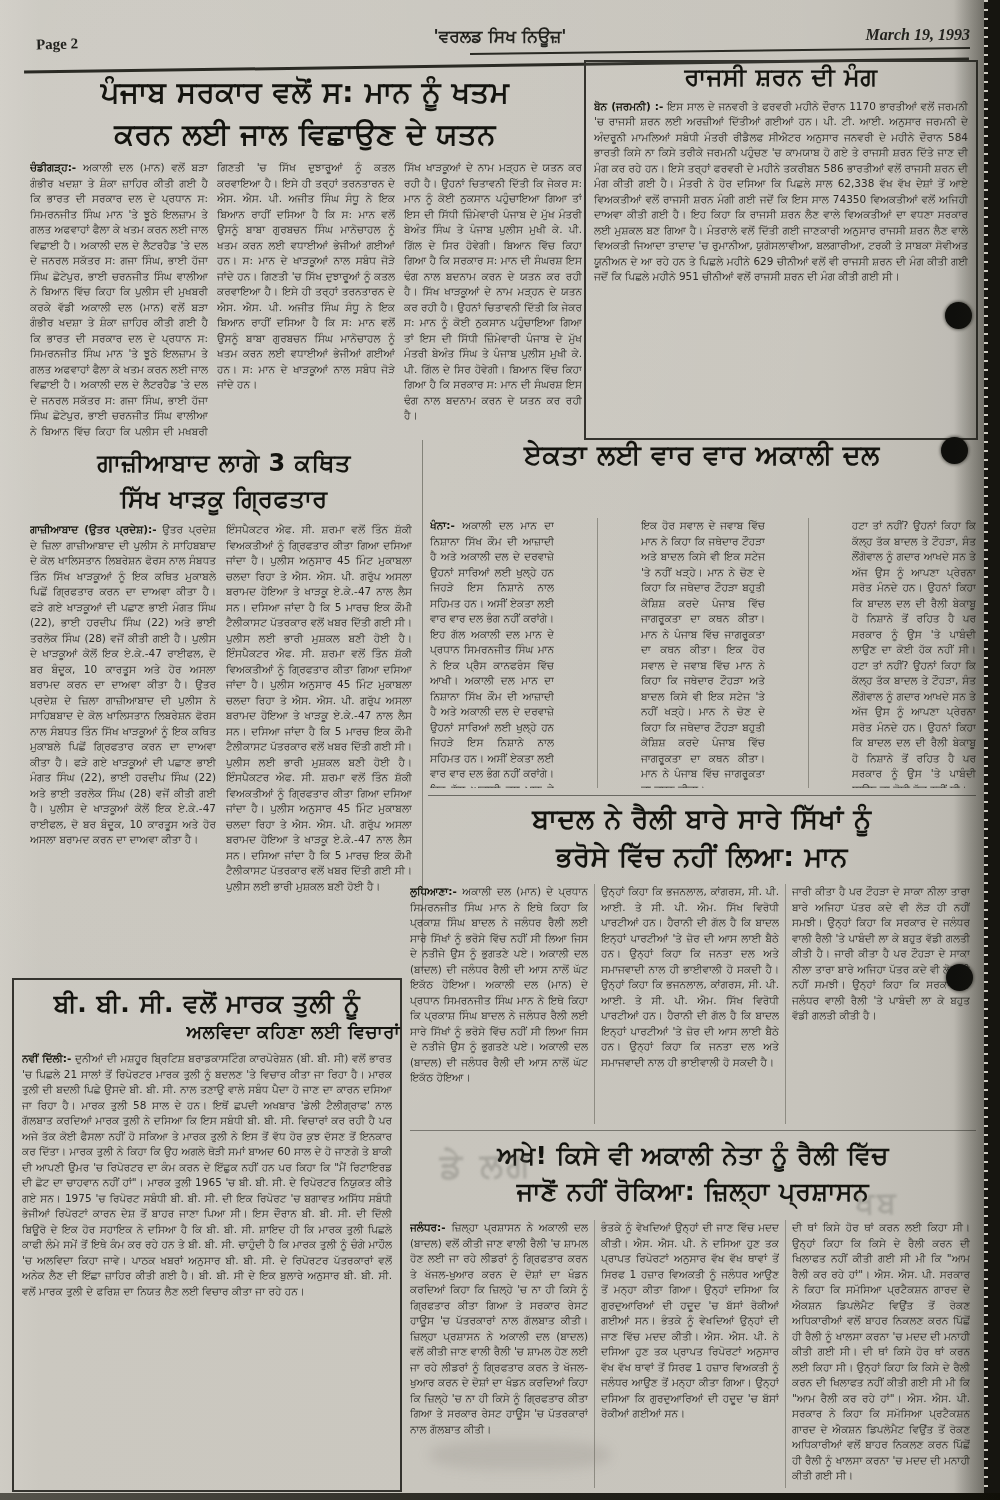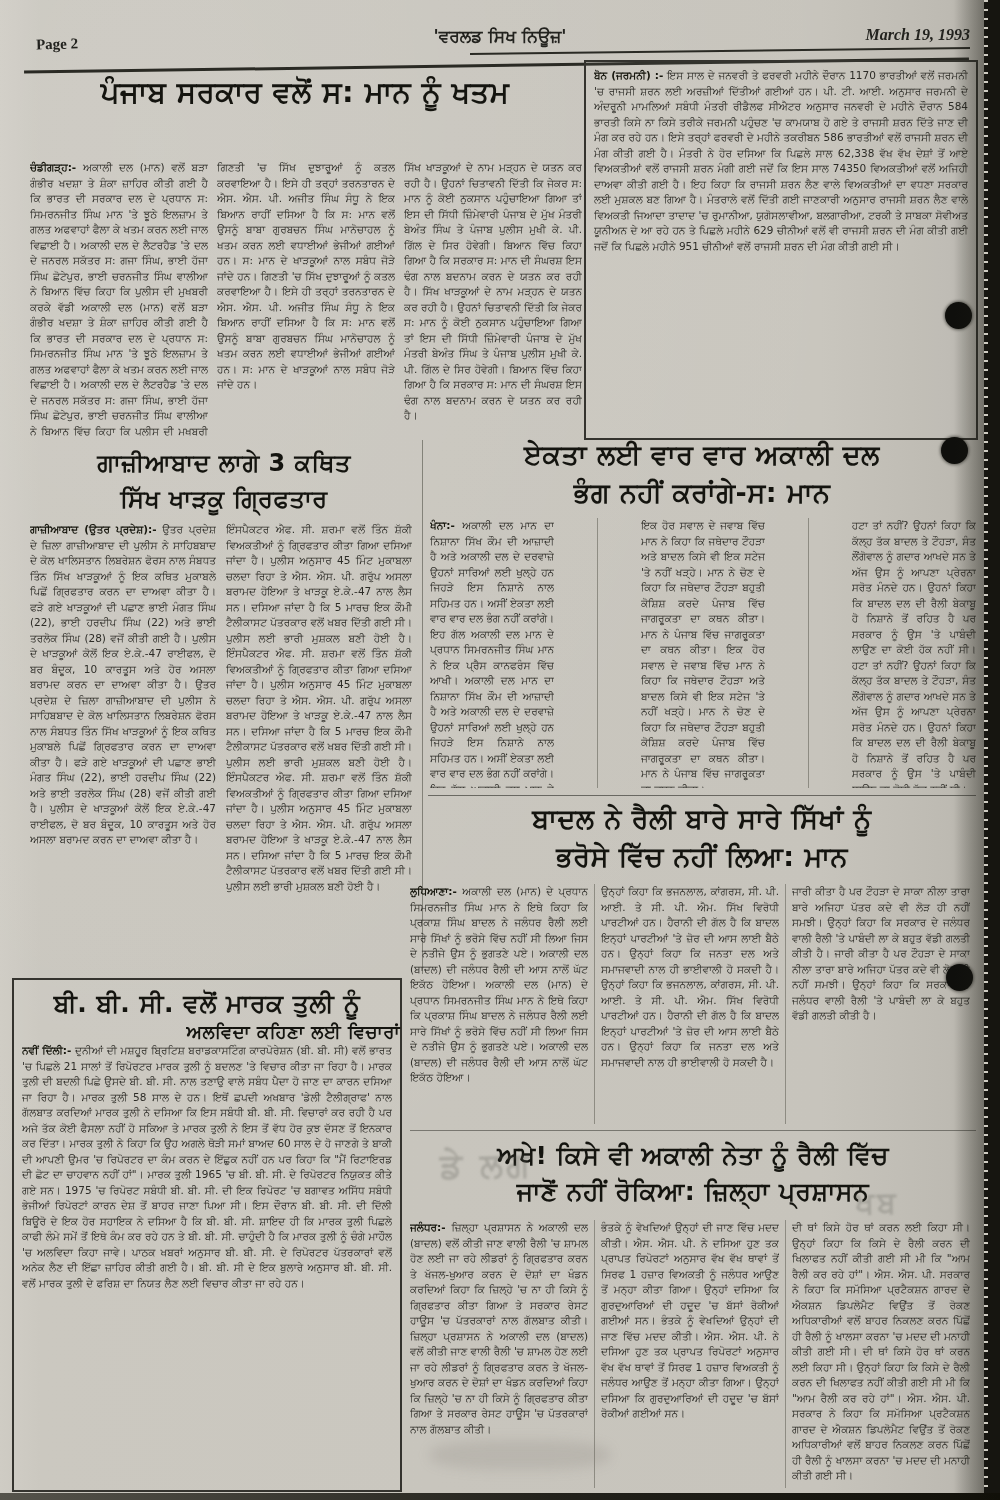--- a/index.html
+++ b/index.html
@@ -38,50 +38,51 @@
 
 <div id="page">
 
   <div class="abs serif" style="left:36px;top:36px;font-weight:bold;font-size:15px;transform:rotate(-1.6deg);">Page 2</div>
   <div class="abs gu" style="left:300px;top:26px;width:400px;text-align:center;font-weight:bold;font-size:17px;">'ਵਰਲਡ ਸਿਖ ਨਿਊਜ਼'</div>
   <div class="abs serif" style="left:750px;top:26px;width:220px;text-align:right;font-weight:bold;font-style:italic;font-size:16px;">March 19, 1993</div>
   <div class="abs rule" style="left:470px;top:50px;width:500px;height:2px;transform:rotate(-0.7deg);"></div>
   <div class="abs rule" style="left:24px;top:64px;width:945px;height:2.5px;transform:rotate(-0.8deg);"></div>
 
   <div class="abs hl gu" style="left:30px;top:74px;width:550px;font-size:29px;">ਪੰਜਾਬ ਸਰਕਾਰ ਵਲੋਂ ਸ: ਮਾਨ ਨੂੰ ਖਤਮ</div>
+  <div class="abs hl gu" style="left:30px;top:116px;width:550px;font-size:29px;">ਕਰਨ ਲਈ ਜਾਲ ਵਿਛਾਉਣ ਦੇ ਯਤਨ</div>
   <div class="abs colrow" style="left:30px;top:160px;width:552px;height:276px;">
     <div class="body-txt" style="width:178px;"><span class="dateline gu">ਚੰਡੀਗੜ੍ਹ:-</span> <span class="gu">ਅਕਾਲੀ ਦਲ (ਮਾਨ) ਵਲੋਂ ਬੜਾ ਗੰਭੀਰ ਖਦਸ਼ਾ ਤੇ ਸ਼ੰਕਾ ਜ਼ਾਹਿਰ ਕੀਤੀ ਗਈ ਹੈ ਕਿ ਭਾਰਤ ਦੀ ਸਰਕਾਰ ਦਲ ਦੇ ਪ੍ਰਧਾਨ ਸ: ਸਿਮਰਨਜੀਤ ਸਿੰਘ ਮਾਨ 'ਤੇ ਝੂਠੇ ਇਲਜ਼ਾਮ ਤੇ ਗਲਤ ਅਫਵਾਹਾਂ ਫੈਲਾ ਕੇ ਖਤਮ ਕਰਨ ਲਈ ਜਾਲ ਵਿਛਾਈ ਹੈ। ਅਕਾਲੀ ਦਲ ਦੇ ਲੈਟਰਹੈਡ 'ਤੇ ਦਲ ਦੇ ਜਨਰਲ ਸਕੱਤਰ ਸ: ਗਜਾ ਸਿੰਘ, ਭਾਈ ਹੱਜਾ ਸਿੰਘ ਛੋਟੇਪੁਰ, ਭਾਈ ਚਰਨਜੀਤ ਸਿੰਘ ਵਾਲੀਆ ਨੇ ਬਿਆਨ ਵਿੱਚ ਕਿਹਾ ਕਿ ਪੁਲੀਸ ਦੀ ਮੁਖਬਰੀ ਕਰਕੇ ਵੱਡੀ ਅਕਾਲੀ ਦਲ (ਮਾਨ) ਵਲੋਂ ਬੜਾ ਗੰਭੀਰ ਖਦਸ਼ਾ ਤੇ ਸ਼ੰਕਾ ਜ਼ਾਹਿਰ ਕੀਤੀ ਗਈ ਹੈ ਕਿ ਭਾਰਤ ਦੀ ਸਰਕਾਰ ਦਲ ਦੇ ਪ੍ਰਧਾਨ ਸ: ਸਿਮਰਨਜੀਤ ਸਿੰਘ ਮਾਨ 'ਤੇ ਝੂਠੇ ਇਲਜ਼ਾਮ ਤੇ ਗਲਤ ਅਫਵਾਹਾਂ ਫੈਲਾ ਕੇ ਖਤਮ ਕਰਨ ਲਈ ਜਾਲ ਵਿਛਾਈ ਹੈ। ਅਕਾਲੀ ਦਲ ਦੇ ਲੈਟਰਹੈਡ 'ਤੇ ਦਲ ਦੇ ਜਨਰਲ ਸਕੱਤਰ ਸ: ਗਜਾ ਸਿੰਘ, ਭਾਈ ਹੱਜਾ ਸਿੰਘ ਛੋਟੇਪੁਰ, ਭਾਈ ਚਰਨਜੀਤ ਸਿੰਘ ਵਾਲੀਆ ਨੇ ਬਿਆਨ ਵਿੱਚ ਕਿਹਾ ਕਿ ਪੁਲੀਸ ਦੀ ਮੁਖਬਰੀ ਕਰਕੇ ਵੱਡੀ</span></div>
     <div style="width:9px;"></div>
     <div class="body-txt gu" style="width:178px;">ਗਿਣਤੀ 'ਚ ਸਿੱਖ ਦੁਝਾਰੂਆਂ ਨੂੰ ਕਤਲ ਕਰਵਾਇਆ ਹੈ। ਇਸੇ ਹੀ ਤਰ੍ਹਾਂ ਤਰਨਤਾਰਨ ਦੇ ਐਸ. ਐਸ. ਪੀ. ਅਜੀਤ ਸਿੰਘ ਸੰਧੂ ਨੇ ਇਕ ਬਿਆਨ ਰਾਹੀਂ ਦਸਿਆ ਹੈ ਕਿ ਸ: ਮਾਨ ਵਲੋਂ ਉਸਨੂੰ ਬਾਬਾ ਗੁਰਬਚਨ ਸਿੰਘ ਮਾਨੋਚਾਹਲ ਨੂੰ ਖਤਮ ਕਰਨ ਲਈ ਵਧਾਈਆਂ ਭੇਜੀਆਂ ਗਈਆਂ ਹਨ। ਸ: ਮਾਨ ਦੇ ਖਾੜਕੂਆਂ ਨਾਲ ਸਬੰਧ ਜੋੜੇ ਜਾਂਦੇ ਹਨ। ਗਿਣਤੀ 'ਚ ਸਿੱਖ ਦੁਝਾਰੂਆਂ ਨੂੰ ਕਤਲ ਕਰਵਾਇਆ ਹੈ। ਇਸੇ ਹੀ ਤਰ੍ਹਾਂ ਤਰਨਤਾਰਨ ਦੇ ਐਸ. ਐਸ. ਪੀ. ਅਜੀਤ ਸਿੰਘ ਸੰਧੂ ਨੇ ਇਕ ਬਿਆਨ ਰਾਹੀਂ ਦਸਿਆ ਹੈ ਕਿ ਸ: ਮਾਨ ਵਲੋਂ ਉਸਨੂੰ ਬਾਬਾ ਗੁਰਬਚਨ ਸਿੰਘ ਮਾਨੋਚਾਹਲ ਨੂੰ ਖਤਮ ਕਰਨ ਲਈ ਵਧਾਈਆਂ ਭੇਜੀਆਂ ਗਈਆਂ ਹਨ। ਸ: ਮਾਨ ਦੇ ਖਾੜਕੂਆਂ ਨਾਲ ਸਬੰਧ ਜੋੜੇ ਜਾਂਦੇ ਹਨ।</div>
     <div style="width:9px;"></div>
     <div class="body-txt gu" style="width:178px;">ਸਿੱਖ ਖਾੜਕੂਆਂ ਦੇ ਨਾਮ ਮੜ੍ਹਨ ਦੇ ਯਤਨ ਕਰ ਰਹੀ ਹੈ। ਉਹਨਾਂ ਚਿਤਾਵਨੀ ਦਿੱਤੀ ਕਿ ਜੇਕਰ ਸ: ਮਾਨ ਨੂੰ ਕੋਈ ਨੁਕਸਾਨ ਪਹੁੰਚਾਇਆ ਗਿਆ ਤਾਂ ਇਸ ਦੀ ਸਿੱਧੀ ਜ਼ਿੰਮੇਵਾਰੀ ਪੰਜਾਬ ਦੇ ਮੁੱਖ ਮੰਤਰੀ ਬੇਅੰਤ ਸਿੰਘ ਤੇ ਪੰਜਾਬ ਪੁਲੀਸ ਮੁਖੀ ਕੇ. ਪੀ. ਗਿੱਲ ਦੇ ਸਿਰ ਹੋਵੇਗੀ। ਬਿਆਨ ਵਿੱਚ ਕਿਹਾ ਗਿਆ ਹੈ ਕਿ ਸਰਕਾਰ ਸ: ਮਾਨ ਦੀ ਸੰਘਰਸ਼ ਇਸ ਢੰਗ ਨਾਲ ਬਦਨਾਮ ਕਰਨ ਦੇ ਯਤਨ ਕਰ ਰਹੀ ਹੈ। ਸਿੱਖ ਖਾੜਕੂਆਂ ਦੇ ਨਾਮ ਮੜ੍ਹਨ ਦੇ ਯਤਨ ਕਰ ਰਹੀ ਹੈ। ਉਹਨਾਂ ਚਿਤਾਵਨੀ ਦਿੱਤੀ ਕਿ ਜੇਕਰ ਸ: ਮਾਨ ਨੂੰ ਕੋਈ ਨੁਕਸਾਨ ਪਹੁੰਚਾਇਆ ਗਿਆ ਤਾਂ ਇਸ ਦੀ ਸਿੱਧੀ ਜ਼ਿੰਮੇਵਾਰੀ ਪੰਜਾਬ ਦੇ ਮੁੱਖ ਮੰਤਰੀ ਬੇਅੰਤ ਸਿੰਘ ਤੇ ਪੰਜਾਬ ਪੁਲੀਸ ਮੁਖੀ ਕੇ. ਪੀ. ਗਿੱਲ ਦੇ ਸਿਰ ਹੋਵੇਗੀ। ਬਿਆਨ ਵਿੱਚ ਕਿਹਾ ਗਿਆ ਹੈ ਕਿ ਸਰਕਾਰ ਸ: ਮਾਨ ਦੀ ਸੰਘਰਸ਼ ਇਸ ਢੰਗ ਨਾਲ ਬਦਨਾਮ ਕਰਨ ਦੇ ਯਤਨ ਕਰ ਰਹੀ ਹੈ।</div>
   </div>
 
   <div class="abs box" style="left:584px;top:60px;width:390px;height:376px;">
+    <div class="hl gu" style="font-size:24px;">ਰਾਜਸੀ ਸ਼ਰਨ ਦੀ ਮੰਗ</div>
     <div class="body-txt" style="margin:6px 8px 0 8px;height:292px;">
       <span class="dateline gu">ਬੋਨ (ਜਰਮਨੀ) :-</span>
       <span class="gu">ਇਸ ਸਾਲ ਦੇ ਜਨਵਰੀ ਤੇ ਫਰਵਰੀ ਮਹੀਨੇ ਦੌਰਾਨ 1170 ਭਾਰਤੀਆਂ ਵਲੋਂ ਜਰਮਨੀ 'ਚ ਰਾਜਸੀ ਸ਼ਰਨ ਲਈ ਅਰਜ਼ੀਆਂ ਦਿੱਤੀਆਂ ਗਈਆਂ ਹਨ।</span>
       <span class="gu">ਪੀ. ਟੀ. ਆਈ. ਅਨੁਸਾਰ ਜਰਮਨੀ ਦੇ ਅੰਦਰੂਨੀ ਮਾਮਲਿਆਂ ਸਬੰਧੀ ਮੰਤਰੀ ਰੀਡੈਲਫ ਸੀਐਟਰ ਅਨੁਸਾਰ ਜਨਵਰੀ ਦੇ ਮਹੀਨੇ ਦੌਰਾਨ 584 ਭਾਰਤੀ ਕਿਸੇ ਨਾ ਕਿਸੇ ਤਰੀਕੇ ਜਰਮਨੀ ਪਹੁੰਚਣ 'ਚ ਕਾਮਯਾਬ ਹੋ ਗਏ ਤੇ ਰਾਜਸੀ ਸ਼ਰਨ ਦਿੱਤੇ ਜਾਣ ਦੀ ਮੰਗ ਕਰ ਰਹੇ ਹਨ। ਇਸੇ ਤਰ੍ਹਾਂ ਫਰਵਰੀ ਦੇ ਮਹੀਨੇ ਤਕਰੀਬਨ 586 ਭਾਰਤੀਆਂ ਵਲੋਂ ਰਾਜਸੀ ਸ਼ਰਨ ਦੀ ਮੰਗ ਕੀਤੀ ਗਈ ਹੈ।</span>
       <span class="gu">ਮੰਤਰੀ ਨੇ ਹੋਰ ਦਸਿਆ ਕਿ ਪਿਛਲੇ ਸਾਲ 62,338 ਵੱਖ ਵੱਖ ਦੇਸ਼ਾਂ ਤੋਂ ਆਏ ਵਿਅਕਤੀਆਂ ਵਲੋਂ ਰਾਜਸੀ ਸ਼ਰਨ ਮੰਗੀ ਗਈ ਜਦੋਂ ਕਿ ਇਸ ਸਾਲ 74350 ਵਿਅਕਤੀਆਂ ਵਲੋਂ ਅਜਿਹੀ ਦਾਅਵਾ ਕੀਤੀ ਗਈ ਹੈ। ਇਹ ਕਿਹਾ ਕਿ ਰਾਜਸੀ ਸ਼ਰਨ ਲੈਣ ਵਾਲੇ ਵਿਅਕਤੀਆਂ ਦਾ ਵਧਣਾ ਸਰਕਾਰ ਲਈ ਮੁਸ਼ਕਲ ਬਣ ਗਿਆ ਹੈ।</span>
       <span class="gu">ਮੰਤਰਾਲੇ ਵਲੋਂ ਦਿੱਤੀ ਗਈ ਜਾਣਕਾਰੀ ਅਨੁਸਾਰ ਰਾਜਸੀ ਸ਼ਰਨ ਲੈਣ ਵਾਲੇ ਵਿਅਕਤੀ ਜਿਆਦਾ ਤਾਦਾਦ 'ਚ ਰੁਮਾਨੀਆ, ਯੁਗੋਸਲਾਵੀਆ, ਬਲਗਾਰੀਆ, ਟਰਕੀ ਤੇ ਸਾਬਕਾ ਸੋਵੀਅਤ ਯੂਨੀਅਨ ਦੇ ਆ ਰਹੇ ਹਨ ਤੇ ਪਿਛਲੇ ਮਹੀਨੇ 629 ਚੀਨੀਆਂ ਵਲੋਂ ਵੀ ਰਾਜਸੀ ਸ਼ਰਨ ਦੀ ਮੰਗ ਕੀਤੀ ਗਈ ਜਦੋਂ ਕਿ ਪਿਛਲੇ ਮਹੀਨੇ 951 ਚੀਨੀਆਂ ਵਲੋਂ ਰਾਜਸੀ ਸ਼ਰਨ ਦੀ ਮੰਗ ਕੀਤੀ ਗਈ ਸੀ।</span>
     </div>
   </div>
 
   <div class="abs hl gu" style="left:30px;top:448px;width:388px;font-size:24px;">ਗਾਜ਼ੀਆਬਾਦ ਲਾਗੇ 3 ਕਥਿਤ</div>
   <div class="abs hl gu" style="left:30px;top:484px;width:388px;font-size:24px;">ਸਿੱਖ ਖਾੜਕੂ ਗ੍ਰਿਫਤਾਰ</div>
   <div class="abs colrow" style="left:30px;top:522px;width:388px;height:450px;">
     <div class="body-txt" style="width:186px;"><span class="dateline gu">ਗਾਜ਼ੀਆਬਾਦ (ਉਤਰ ਪ੍ਰਦੇਸ਼):-</span> <span class="gu">ਉਤਰ ਪ੍ਰਦੇਸ਼ ਦੇ ਜ਼ਿਲਾ ਗਾਜ਼ੀਆਬਾਦ ਦੀ ਪੁਲੀਸ ਨੇ ਸਾਹਿਬਬਾਦ ਦੇ ਕੋਲ ਖਾਲਿਸਤਾਨ ਲਿਬਰੇਸ਼ਨ ਫੋਰਸ ਨਾਲ ਸੰਬਧਤ ਤਿੰਨ ਸਿੱਖ ਖਾੜਕੂਆਂ ਨੂੰ ਇਕ ਕਥਿਤ ਮੁਕਾਬਲੇ ਪਿਛੋਂ ਗ੍ਰਿਫਤਾਰ ਕਰਨ ਦਾ ਦਾਅਵਾ ਕੀਤਾ ਹੈ। ਫੜੇ ਗਏ ਖਾੜਕੂਆਂ ਦੀ ਪਛਾਣ ਭਾਈ ਮੰਗਤ ਸਿੰਘ (22), ਭਾਈ ਹਰਦੀਪ ਸਿੰਘ (22) ਅਤੇ ਭਾਈ ਤਰਲੋਕ ਸਿੰਘ (28) ਵਜੋਂ ਕੀਤੀ ਗਈ ਹੈ। ਪੁਲੀਸ ਦੇ ਖਾੜਕੂਆਂ ਕੋਲੋਂ ਇਕ ਏ.ਕੇ.-47 ਰਾਈਫਲ, ਦੋ ਬਰ ਬੰਦੂਕ, 10 ਕਾਰਤੂਸ ਅਤੇ ਹੋਰ ਅਸਲਾ ਬਰਾਮਦ ਕਰਨ ਦਾ ਦਾਅਵਾ ਕੀਤਾ ਹੈ। ਉਤਰ ਪ੍ਰਦੇਸ਼ ਦੇ ਜ਼ਿਲਾ ਗਾਜ਼ੀਆਬਾਦ ਦੀ ਪੁਲੀਸ ਨੇ ਸਾਹਿਬਬਾਦ ਦੇ ਕੋਲ ਖਾਲਿਸਤਾਨ ਲਿਬਰੇਸ਼ਨ ਫੋਰਸ ਨਾਲ ਸੰਬਧਤ ਤਿੰਨ ਸਿੱਖ ਖਾੜਕੂਆਂ ਨੂੰ ਇਕ ਕਥਿਤ ਮੁਕਾਬਲੇ ਪਿਛੋਂ ਗ੍ਰਿਫਤਾਰ ਕਰਨ ਦਾ ਦਾਅਵਾ ਕੀਤਾ ਹੈ। ਫੜੇ ਗਏ ਖਾੜਕੂਆਂ ਦੀ ਪਛਾਣ ਭਾਈ ਮੰਗਤ ਸਿੰਘ (22), ਭਾਈ ਹਰਦੀਪ ਸਿੰਘ (22) ਅਤੇ ਭਾਈ ਤਰਲੋਕ ਸਿੰਘ (28) ਵਜੋਂ ਕੀਤੀ ਗਈ ਹੈ। ਪੁਲੀਸ ਦੇ ਖਾੜਕੂਆਂ ਕੋਲੋਂ ਇਕ ਏ.ਕੇ.-47 ਰਾਈਫਲ, ਦੋ ਬਰ ਬੰਦੂਕ, 10 ਕਾਰਤੂਸ ਅਤੇ ਹੋਰ ਅਸਲਾ ਬਰਾਮਦ ਕਰਨ ਦਾ ਦਾਅਵਾ ਕੀਤਾ ਹੈ।</span></div>
     <div style="width:10px;"></div>
     <div class="body-txt gu" style="width:186px;">ਇੰਸਪੈਕਟਰ ਐਫ. ਸੀ. ਸ਼ਰਮਾ ਵਲੋਂ ਤਿੰਨ ਸ਼ੱਕੀ ਵਿਅਕਤੀਆਂ ਨੂੰ ਗ੍ਰਿਫਤਾਰ ਕੀਤਾ ਗਿਆ ਦਸਿਆ ਜਾਂਦਾ ਹੈ। ਪੁਲੀਸ ਅਨੁਸਾਰ 45 ਮਿੰਟ ਮੁਕਾਬਲਾ ਚਲਦਾ ਰਿਹਾ ਤੇ ਐਸ. ਐਸ. ਪੀ. ਗਰੁੱਪ ਅਸਲਾ ਬਰਾਮਦ ਹੋਇਆ ਤੇ ਖਾੜਕੂ ਏ.ਕੇ.-47 ਨਾਲ ਲੈਸ ਸਨ। ਦਸਿਆ ਜਾਂਦਾ ਹੈ ਕਿ 5 ਮਾਰਚ ਇਕ ਕੌਮੀ ਟੈਲੀਕਾਸਟ ਪੱਤਰਕਾਰ ਵਲੋਂ ਖਬਰ ਦਿੱਤੀ ਗਈ ਸੀ। ਪੁਲੀਸ ਲਈ ਭਾਰੀ ਮੁਸ਼ਕਲ ਬਣੀ ਹੋਈ ਹੈ। ਇੰਸਪੈਕਟਰ ਐਫ. ਸੀ. ਸ਼ਰਮਾ ਵਲੋਂ ਤਿੰਨ ਸ਼ੱਕੀ ਵਿਅਕਤੀਆਂ ਨੂੰ ਗ੍ਰਿਫਤਾਰ ਕੀਤਾ ਗਿਆ ਦਸਿਆ ਜਾਂਦਾ ਹੈ। ਪੁਲੀਸ ਅਨੁਸਾਰ 45 ਮਿੰਟ ਮੁਕਾਬਲਾ ਚਲਦਾ ਰਿਹਾ ਤੇ ਐਸ. ਐਸ. ਪੀ. ਗਰੁੱਪ ਅਸਲਾ ਬਰਾਮਦ ਹੋਇਆ ਤੇ ਖਾੜਕੂ ਏ.ਕੇ.-47 ਨਾਲ ਲੈਸ ਸਨ। ਦਸਿਆ ਜਾਂਦਾ ਹੈ ਕਿ 5 ਮਾਰਚ ਇਕ ਕੌਮੀ ਟੈਲੀਕਾਸਟ ਪੱਤਰਕਾਰ ਵਲੋਂ ਖਬਰ ਦਿੱਤੀ ਗਈ ਸੀ। ਪੁਲੀਸ ਲਈ ਭਾਰੀ ਮੁਸ਼ਕਲ ਬਣੀ ਹੋਈ ਹੈ। ਇੰਸਪੈਕਟਰ ਐਫ. ਸੀ. ਸ਼ਰਮਾ ਵਲੋਂ ਤਿੰਨ ਸ਼ੱਕੀ ਵਿਅਕਤੀਆਂ ਨੂੰ ਗ੍ਰਿਫਤਾਰ ਕੀਤਾ ਗਿਆ ਦਸਿਆ ਜਾਂਦਾ ਹੈ। ਪੁਲੀਸ ਅਨੁਸਾਰ 45 ਮਿੰਟ ਮੁਕਾਬਲਾ ਚਲਦਾ ਰਿਹਾ ਤੇ ਐਸ. ਐਸ. ਪੀ. ਗਰੁੱਪ ਅਸਲਾ ਬਰਾਮਦ ਹੋਇਆ ਤੇ ਖਾੜਕੂ ਏ.ਕੇ.-47 ਨਾਲ ਲੈਸ ਸਨ। ਦਸਿਆ ਜਾਂਦਾ ਹੈ ਕਿ 5 ਮਾਰਚ ਇਕ ਕੌਮੀ ਟੈਲੀਕਾਸਟ ਪੱਤਰਕਾਰ ਵਲੋਂ ਖਬਰ ਦਿੱਤੀ ਗਈ ਸੀ। ਪੁਲੀਸ ਲਈ ਭਾਰੀ ਮੁਸ਼ਕਲ ਬਣੀ ਹੋਈ ਹੈ।</div>
   </div>
 
   <div class="abs" style="left:422px;top:440px;width:1px;height:534px;background:rgba(60,60,50,.5);"></div>
 
   <div class="abs hl gu" style="left:428px;top:438px;width:548px;font-size:27px;">ਏਕਤਾ ਲਈ ਵਾਰ ਵਾਰ ਅਕਾਲੀ ਦਲ</div>
-  <div class="abs hl gu" style="left:428px;top:476px;width:548px;font-size:27px;">ਭੰਗ ਨਹੀਂ ਕਰਾਂਗੇ-ਸ: ਮਾਨ</div>
   <div class="abs colrow" style="left:430px;top:518px;width:546px;height:270px;gap:37px;">
     <div class="body-txt" style="width:172px;"><span class="dateline gu">ਖੰਨਾ:-</span> <span class="gu">ਅਕਾਲੀ ਦਲ ਮਾਨ ਦਾ ਨਿਸ਼ਾਨਾ ਸਿੱਖ ਕੌਮ ਦੀ ਆਜ਼ਾਦੀ ਹੈ ਅਤੇ ਅਕਾਲੀ ਦਲ ਦੇ ਦਰਵਾਜ਼ੇ ਉਹਨਾਂ ਸਾਰਿਆਂ ਲਈ ਖੁਲ੍ਹੇ ਹਨ ਜਿਹੜੇ ਇਸ ਨਿਸ਼ਾਨੇ ਨਾਲ ਸਹਿਮਤ ਹਨ। ਅਸੀਂ ਏਕਤਾ ਲਈ ਵਾਰ ਵਾਰ ਦਲ ਭੰਗ ਨਹੀਂ ਕਰਾਂਗੇ। ਇਹ ਗੱਲ ਅਕਾਲੀ ਦਲ ਮਾਨ ਦੇ ਪ੍ਰਧਾਨ ਸਿਮਰਨਜੀਤ ਸਿੰਘ ਮਾਨ ਨੇ ਇਕ ਪ੍ਰੈਸ ਕਾਨਫਰੰਸ ਵਿੱਚ ਆਖੀ। ਅਕਾਲੀ ਦਲ ਮਾਨ ਦਾ ਨਿਸ਼ਾਨਾ ਸਿੱਖ ਕੌਮ ਦੀ ਆਜ਼ਾਦੀ ਹੈ ਅਤੇ ਅਕਾਲੀ ਦਲ ਦੇ ਦਰਵਾਜ਼ੇ ਉਹਨਾਂ ਸਾਰਿਆਂ ਲਈ ਖੁਲ੍ਹੇ ਹਨ ਜਿਹੜੇ ਇਸ ਨਿਸ਼ਾਨੇ ਨਾਲ ਸਹਿਮਤ ਹਨ। ਅਸੀਂ ਏਕਤਾ ਲਈ ਵਾਰ ਵਾਰ ਦਲ ਭੰਗ ਨਹੀਂ ਕਰਾਂਗੇ। ਇਹ ਗੱਲ ਅਕਾਲੀ ਦਲ ਮਾਨ ਦੇ ਪ੍ਰਧਾਨ ਸਿਮਰਨਜੀਤ ਸਿੰਘ ਮਾਨ ਨੇ ਇਕ ਪ੍ਰੈਸ ਕਾਨਫਰੰਸ ਵਿੱਚ ਆਖੀ।</span></div>
     <div class="coldiv"></div>
     <div class="body-txt gu" style="width:172px;">ਇਕ ਹੋਰ ਸਵਾਲ ਦੇ ਜਵਾਬ ਵਿੱਚ ਮਾਨ ਨੇ ਕਿਹਾ ਕਿ ਜਥੇਦਾਰ ਟੌਹੜਾ ਅਤੇ ਬਾਦਲ ਕਿਸੇ ਵੀ ਇਕ ਸਟੇਜ 'ਤੇ ਨਹੀਂ ਖੜ੍ਹੇ। ਮਾਨ ਨੇ ਚੋਣ ਦੇ ਕਿਹਾ ਕਿ ਜਥੇਦਾਰ ਟੌਹੜਾ ਬਹੁਤੀ ਕੋਸ਼ਿਸ਼ ਕਰਦੇ ਪੰਜਾਬ ਵਿੱਚ ਜਾਗਰੂਕਤਾ ਦਾ ਕਥਨ ਕੀਤਾ। ਮਾਨ ਨੇ ਪੰਜਾਬ ਵਿੱਚ ਜਾਗਰੂਕਤਾ ਦਾ ਕਥਨ ਕੀਤਾ। ਇਕ ਹੋਰ ਸਵਾਲ ਦੇ ਜਵਾਬ ਵਿੱਚ ਮਾਨ ਨੇ ਕਿਹਾ ਕਿ ਜਥੇਦਾਰ ਟੌਹੜਾ ਅਤੇ ਬਾਦਲ ਕਿਸੇ ਵੀ ਇਕ ਸਟੇਜ 'ਤੇ ਨਹੀਂ ਖੜ੍ਹੇ। ਮਾਨ ਨੇ ਚੋਣ ਦੇ ਕਿਹਾ ਕਿ ਜਥੇਦਾਰ ਟੌਹੜਾ ਬਹੁਤੀ ਕੋਸ਼ਿਸ਼ ਕਰਦੇ ਪੰਜਾਬ ਵਿੱਚ ਜਾਗਰੂਕਤਾ ਦਾ ਕਥਨ ਕੀਤਾ। ਮਾਨ ਨੇ ਪੰਜਾਬ ਵਿੱਚ ਜਾਗਰੂਕਤਾ ਦਾ ਕਥਨ ਕੀਤਾ।</div>
     <div class="coldiv"></div>
     <div class="body-txt gu" style="width:172px;">ਹਟਾ ਤਾਂ ਨਹੀਂ? ਉਹਨਾਂ ਕਿਹਾ ਕਿ ਕੱਲ੍ਹ ਤੱਕ ਬਾਦਲ ਤੇ ਟੌਹੜਾ, ਸੰਤ ਲੌਂਗੋਵਾਲ ਨੂੰ ਗਦਾਰ ਆਖਦੇ ਸਨ ਤੇ ਅੱਜ ਉਸ ਨੂੰ ਆਪਣਾ ਪ੍ਰੇਰਨਾ ਸਰੋਤ ਮੰਨਦੇ ਹਨ। ਉਹਨਾਂ ਕਿਹਾ ਕਿ ਬਾਦਲ ਦਲ ਦੀ ਰੈਲੀ ਬੇਕਾਬੂ ਹੋ ਨਿਸ਼ਾਨੇ ਤੋਂ ਰਹਿਤ ਹੈ ਪਰ ਸਰਕਾਰ ਨੂੰ ਉਸ 'ਤੇ ਪਾਬੰਦੀ ਲਾਉਣ ਦਾ ਕੋਈ ਹੱਕ ਨਹੀਂ ਸੀ। ਹਟਾ ਤਾਂ ਨਹੀਂ? ਉਹਨਾਂ ਕਿਹਾ ਕਿ ਕੱਲ੍ਹ ਤੱਕ ਬਾਦਲ ਤੇ ਟੌਹੜਾ, ਸੰਤ ਲੌਂਗੋਵਾਲ ਨੂੰ ਗਦਾਰ ਆਖਦੇ ਸਨ ਤੇ ਅੱਜ ਉਸ ਨੂੰ ਆਪਣਾ ਪ੍ਰੇਰਨਾ ਸਰੋਤ ਮੰਨਦੇ ਹਨ। ਉਹਨਾਂ ਕਿਹਾ ਕਿ ਬਾਦਲ ਦਲ ਦੀ ਰੈਲੀ ਬੇਕਾਬੂ ਹੋ ਨਿਸ਼ਾਨੇ ਤੋਂ ਰਹਿਤ ਹੈ ਪਰ ਸਰਕਾਰ ਨੂੰ ਉਸ 'ਤੇ ਪਾਬੰਦੀ ਲਾਉਣ ਦਾ ਕੋਈ ਹੱਕ ਨਹੀਂ ਸੀ।</div>
   </div>
 
   <div class="abs rule" style="left:428px;top:795px;width:548px;height:1px;opacity:.6;"></div>
   <div class="abs hl gu" style="left:428px;top:802px;width:548px;font-size:27px;">ਬਾਦਲ ਨੇ ਰੈਲੀ ਬਾਰੇ ਸਾਰੇ ਸਿੱਖਾਂ ਨੂੰ</div>
@@ -90,21 +91,21 @@
     <div class="body-txt" style="width:178px;"><span class="dateline gu">ਲੁਧਿਆਣਾ:-</span> <span class="gu">ਅਕਾਲੀ ਦਲ (ਮਾਨ) ਦੇ ਪ੍ਰਧਾਨ ਸਿਮਰਨਜੀਤ ਸਿੰਘ ਮਾਨ ਨੇ ਇਥੇ ਕਿਹਾ ਕਿ ਪ੍ਰਕਾਸ਼ ਸਿੰਘ ਬਾਦਲ ਨੇ ਜਲੰਧਰ ਰੈਲੀ ਲਈ ਸਾਰੇ ਸਿੱਖਾਂ ਨੂੰ ਭਰੋਸੇ ਵਿੱਚ ਨਹੀਂ ਸੀ ਲਿਆ ਜਿਸ ਦੇ ਨਤੀਜੇ ਉਸ ਨੂੰ ਭੁਗਤਣੇ ਪਏ। ਅਕਾਲੀ ਦਲ (ਬਾਦਲ) ਦੀ ਜਲੰਧਰ ਰੈਲੀ ਦੀ ਆਸ ਨਾਲੋਂ ਘੱਟ ਇਕੱਠ ਹੋਇਆ। ਅਕਾਲੀ ਦਲ (ਮਾਨ) ਦੇ ਪ੍ਰਧਾਨ ਸਿਮਰਨਜੀਤ ਸਿੰਘ ਮਾਨ ਨੇ ਇਥੇ ਕਿਹਾ ਕਿ ਪ੍ਰਕਾਸ਼ ਸਿੰਘ ਬਾਦਲ ਨੇ ਜਲੰਧਰ ਰੈਲੀ ਲਈ ਸਾਰੇ ਸਿੱਖਾਂ ਨੂੰ ਭਰੋਸੇ ਵਿੱਚ ਨਹੀਂ ਸੀ ਲਿਆ ਜਿਸ ਦੇ ਨਤੀਜੇ ਉਸ ਨੂੰ ਭੁਗਤਣੇ ਪਏ। ਅਕਾਲੀ ਦਲ (ਬਾਦਲ) ਦੀ ਜਲੰਧਰ ਰੈਲੀ ਦੀ ਆਸ ਨਾਲੋਂ ਘੱਟ ਇਕੱਠ ਹੋਇਆ।</span></div>
     <div class="coldiv"></div>
     <div class="body-txt gu" style="width:178px;">ਉਨ੍ਹਾਂ ਕਿਹਾ ਕਿ ਭਜਨਲਾਲ, ਕਾਂਗਰਸ, ਸੀ. ਪੀ. ਆਈ. ਤੇ ਸੀ. ਪੀ. ਐਮ. ਸਿੱਖ ਵਿਰੋਧੀ ਪਾਰਟੀਆਂ ਹਨ। ਹੈਰਾਨੀ ਦੀ ਗੱਲ ਹੈ ਕਿ ਬਾਦਲ ਇਨ੍ਹਾਂ ਪਾਰਟੀਆਂ 'ਤੇ ਜ਼ੋਰ ਦੀ ਆਸ ਲਾਈ ਬੈਠੇ ਹਨ। ਉਨ੍ਹਾਂ ਕਿਹਾ ਕਿ ਜਨਤਾ ਦਲ ਅਤੇ ਸਮਾਜਵਾਦੀ ਨਾਲ ਹੀ ਭਾਈਵਾਲੀ ਹੋ ਸਕਦੀ ਹੈ। ਉਨ੍ਹਾਂ ਕਿਹਾ ਕਿ ਭਜਨਲਾਲ, ਕਾਂਗਰਸ, ਸੀ. ਪੀ. ਆਈ. ਤੇ ਸੀ. ਪੀ. ਐਮ. ਸਿੱਖ ਵਿਰੋਧੀ ਪਾਰਟੀਆਂ ਹਨ। ਹੈਰਾਨੀ ਦੀ ਗੱਲ ਹੈ ਕਿ ਬਾਦਲ ਇਨ੍ਹਾਂ ਪਾਰਟੀਆਂ 'ਤੇ ਜ਼ੋਰ ਦੀ ਆਸ ਲਾਈ ਬੈਠੇ ਹਨ। ਉਨ੍ਹਾਂ ਕਿਹਾ ਕਿ ਜਨਤਾ ਦਲ ਅਤੇ ਸਮਾਜਵਾਦੀ ਨਾਲ ਹੀ ਭਾਈਵਾਲੀ ਹੋ ਸਕਦੀ ਹੈ।</div>
     <div class="coldiv"></div>
     <div class="body-txt gu" style="width:178px;">ਜਾਰੀ ਕੀਤਾ ਹੈ ਪਰ ਟੌਹੜਾ ਦੇ ਸਾਕਾ ਨੀਲਾ ਤਾਰਾ ਬਾਰੇ ਅਜਿਹਾ ਪੱਤਰ ਕਦੇ ਵੀ ਲੋੜ ਹੀ ਨਹੀਂ ਸਮਝੀ। ਉਨ੍ਹਾਂ ਕਿਹਾ ਕਿ ਸਰਕਾਰ ਦੇ ਜਲੰਧਰ ਵਾਲੀ ਰੈਲੀ 'ਤੇ ਪਾਬੰਦੀ ਲਾ ਕੇ ਬਹੁਤ ਵੱਡੀ ਗਲਤੀ ਕੀਤੀ ਹੈ। ਜਾਰੀ ਕੀਤਾ ਹੈ ਪਰ ਟੌਹੜਾ ਦੇ ਸਾਕਾ ਨੀਲਾ ਤਾਰਾ ਬਾਰੇ ਅਜਿਹਾ ਪੱਤਰ ਕਦੇ ਵੀ ਲੋੜ ਹੀ ਨਹੀਂ ਸਮਝੀ। ਉਨ੍ਹਾਂ ਕਿਹਾ ਕਿ ਸਰਕਾਰ ਦੇ ਜਲੰਧਰ ਵਾਲੀ ਰੈਲੀ 'ਤੇ ਪਾਬੰਦੀ ਲਾ ਕੇ ਬਹੁਤ ਵੱਡੀ ਗਲਤੀ ਕੀਤੀ ਹੈ।</div>
   </div>
 
   <div class="abs box" style="left:12px;top:978px;width:386px;height:510px;">
     <div class="hl gu" style="font-size:25px;margin-top:8px;">ਬੀ. ਬੀ. ਸੀ. ਵਲੋਂ ਮਾਰਕ ਤੁਲੀ ਨੂੰ</div>
     <div class="hl gu" style="font-size:18px;text-align:right;">ਅਲਵਿਦਾ ਕਹਿਣਾ ਲਈ ਵਿਚਾਰਾਂ</div>
-    <div class="body-txt" style="margin:0 8px 0 8px;height:418px;">
+    <div class="body-txt" style="margin:8px 8px 0 8px;height:418px;">
       <span class="dateline gu">ਨਵੀਂ ਦਿੱਲੀ:-</span>
       <span class="gu">ਦੁਨੀਆਂ ਦੀ ਮਸ਼ਹੂਰ ਬ੍ਰਿਟਿਸ਼ ਬਰਾਡਕਾਸਟਿੰਗ ਕਾਰਪੋਰੇਸ਼ਨ (ਬੀ. ਬੀ. ਸੀ) ਵਲੋਂ ਭਾਰਤ 'ਚ ਪਿਛਲੇ 21 ਸਾਲਾਂ ਤੋਂ ਰਿਪੋਰਟਰ ਮਾਰਕ ਤੁਲੀ ਨੂੰ ਬਦਲਣ 'ਤੇ ਵਿਚਾਰ ਕੀਤਾ ਜਾ ਰਿਹਾ ਹੈ। ਮਾਰਕ ਤੁਲੀ ਦੀ ਬਦਲੀ ਪਿਛੇ ਉਸਦੇ ਬੀ. ਬੀ. ਸੀ. ਨਾਲ ਤਣਾਉ ਵਾਲੇ ਸਬੰਧ ਪੈਦਾ ਹੋ ਜਾਣ ਦਾ ਕਾਰਨ ਦਸਿਆ ਜਾ ਰਿਹਾ ਹੈ। ਮਾਰਕ ਤੁਲੀ 58 ਸਾਲ ਦੇ ਹਨ।</span>
       <span class="gu">ਇਥੋਂ ਛਪਦੀ ਅਖਬਾਰ 'ਡੇਲੀ ਟੈਲੀਗ੍ਰਾਫ' ਨਾਲ ਗੱਲਬਾਤ ਕਰਦਿਆਂ ਮਾਰਕ ਤੁਲੀ ਨੇ ਦਸਿਆ ਕਿ ਇਸ ਸਬੰਧੀ ਬੀ. ਬੀ. ਸੀ. ਵਿਚਾਰਾਂ ਕਰ ਰਹੀ ਹੈ ਪਰ ਅਜੇ ਤੱਕ ਕੋਈ ਫੈਸਲਾ ਨਹੀਂ ਹੋ ਸਕਿਆ ਤੇ ਮਾਰਕ ਤੁਲੀ ਨੇ ਇਸ ਤੋਂ ਵੱਧ ਹੋਰ ਕੁਝ ਦੱਸਣ ਤੋਂ ਇਨਕਾਰ ਕਰ ਦਿੱਤਾ।</span>
       <span class="gu">ਮਾਰਕ ਤੁਲੀ ਨੇ ਕਿਹਾ ਕਿ ਉਹ ਅਗਲੇ ਥੋੜੀ ਸਮਾਂ ਬਾਅਦ 60 ਸਾਲ ਦੇ ਹੋ ਜਾਣਗੇ ਤੇ ਬਾਕੀ ਦੀ ਆਪਣੀ ਉਮਰ 'ਚ ਰਿਪੋਰਟਰ ਦਾ ਕੰਮ ਕਰਨ ਦੇ ਇੱਛੁਕ ਨਹੀਂ ਹਨ ਪਰ ਕਿਹਾ ਕਿ "ਮੈਂ ਰਿਟਾਇਰਡ ਦੀ ਛੋਟ ਦਾ ਚਾਹਵਾਨ ਨਹੀਂ ਹਾਂ"।</span>
       <span class="gu">ਮਾਰਕ ਤੁਲੀ 1965 'ਚ ਬੀ. ਬੀ. ਸੀ. ਦੇ ਰਿਪੋਰਟਰ ਨਿਯੁਕਤ ਕੀਤੇ ਗਏ ਸਨ। 1975 'ਚ ਰਿਪੋਰਟ ਸਬੰਧੀ ਬੀ. ਬੀ. ਸੀ. ਦੀ ਇਕ ਰਿਪੋਰਟ 'ਚ ਬਗਾਵਤ ਅਸਿੱਧ ਸਬੰਧੀ ਭੇਜੀਆਂ ਰਿਪੋਰਟਾਂ ਕਾਰਨ ਦੇਸ਼ ਤੋਂ ਬਾਹਰ ਜਾਣਾ ਪਿਆ ਸੀ। ਇਸ ਦੌਰਾਨ ਬੀ. ਬੀ. ਸੀ. ਦੀ ਦਿੱਲੀ ਬਿਊਰੋ ਦੇ ਇਕ ਹੋਰ ਸਹਾਇਕ ਨੇ ਦਸਿਆ ਹੈ ਕਿ ਬੀ. ਬੀ. ਸੀ. ਸ਼ਾਇਦ ਹੀ ਕਿ ਮਾਰਕ ਤੁਲੀ ਪਿਛਲੇ ਕਾਫੀ ਲੰਮੇ ਸਮੇਂ ਤੋਂ ਇਥੇ ਕੰਮ ਕਰ ਰਹੇ ਹਨ ਤੇ ਬੀ. ਬੀ. ਸੀ. ਚਾਹੁੰਦੀ ਹੈ ਕਿ ਮਾਰਕ ਤੁਲੀ ਨੂੰ ਚੰਗੇ ਮਾਹੌਲ 'ਚ ਅਲਵਿਦਾ ਕਿਹਾ ਜਾਵੇ। ਪਾਠਕ ਖਬਰਾਂ ਅਨੁਸਾਰ ਬੀ. ਬੀ. ਸੀ. ਦੇ ਰਿਪੋਰਟਰ ਪੱਤਰਕਾਰਾਂ ਵਲੋਂ ਅਨੇਕ ਲੈਣ ਦੀ ਇੱਛਾ ਜ਼ਾਹਿਰ ਕੀਤੀ ਗਈ ਹੈ। ਬੀ. ਬੀ. ਸੀ ਦੇ ਇਕ ਬੁਲਾਰੇ ਅਨੁਸਾਰ ਬੀ. ਬੀ. ਸੀ. ਵਲੋਂ ਮਾਰਕ ਤੁਲੀ ਦੇ ਫਰਿਸ਼ ਦਾ ਨਿਯਤ ਲੈਣ ਲਈ ਵਿਚਾਰ ਕੀਤਾ ਜਾ ਰਹੇ ਹਨ।</span>
     </div>
   </div>
 
   <div class="abs rule" style="left:410px;top:1130px;width:566px;height:1px;opacity:.5;"></div>
   <div class="abs hl gu" style="left:410px;top:1140px;width:566px;font-size:25px;">ਅਖੇ! ਕਿਸੇ ਵੀ ਅਕਾਲੀ ਨੇਤਾ ਨੂੰ ਰੈਲੀ ਵਿੱਚ</div>

